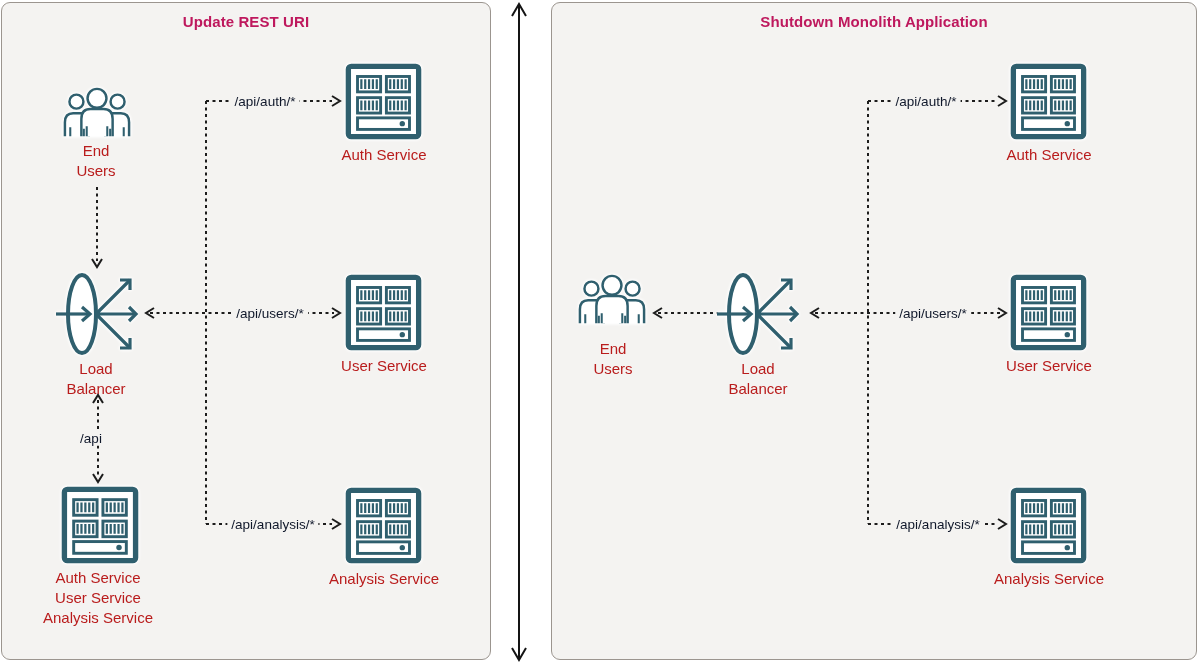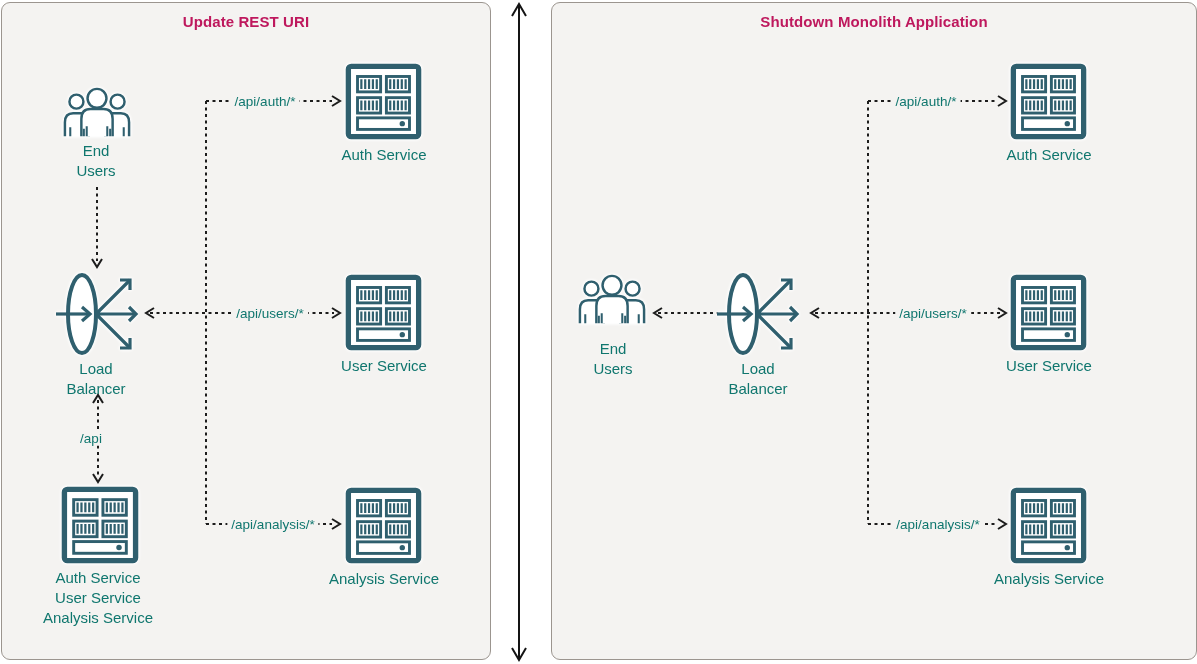--- a/index.html
+++ b/index.html
@@ -7,25 +7,25 @@
   .stage{position:absolute;inset:0;}
   .panel{position:absolute;top:2px;height:656px;background:var(--panel-bg);
     border:1px solid var(--panel-border);border-radius:9px;}
   .panel-left{left:1px;width:488px;}
   .panel-right{left:551px;width:644px;}
   .panel-title{position:absolute;top:10px;left:0;width:100%;text-align:center;
     font-size:15px;font-weight:bold;color:#be185d;margin:0;letter-spacing:.1px;}
   .connectors{position:absolute;left:0;top:0;pointer-events:none;}
   .icon{position:absolute;filter:drop-shadow(0 0 1.5px #fff) drop-shadow(0 0 1.5px #fff);}
   .icon svg{display:block;width:100%;height:100%;}
-  .node-label{position:absolute;text-align:center;font-size:15px;color:#0f766e;
+  .node-label{position:absolute;text-align:center;font-size:15px;color:#b91c1c;
     line-height:1.32;}
   .node-label span{display:block;}
   .edge-label{position:absolute;transform:translate(-50%,-50%);font-size:13.5px;
-    color:#0f766e;background:var(--panel-bg);padding:0 4px;white-space:nowrap;}
+    color:#0f172a;background:var(--panel-bg);padding:0 4px;white-space:nowrap;}
   .dash{stroke:#1c1c1c;stroke-width:2;fill:none;stroke-dasharray:3 3.5;}
   .chev{stroke:#1c1c1c;stroke-width:2;fill:none;}
   .center-arrow{position:absolute;left:507px;top:0;width:24px;height:664px;}
 </style>
 </head>
 <body>
 
 <svg width="0" height="0" style="position:absolute">
   <defs>
     <symbol id="sym-server" viewBox="0 0 80 80">

